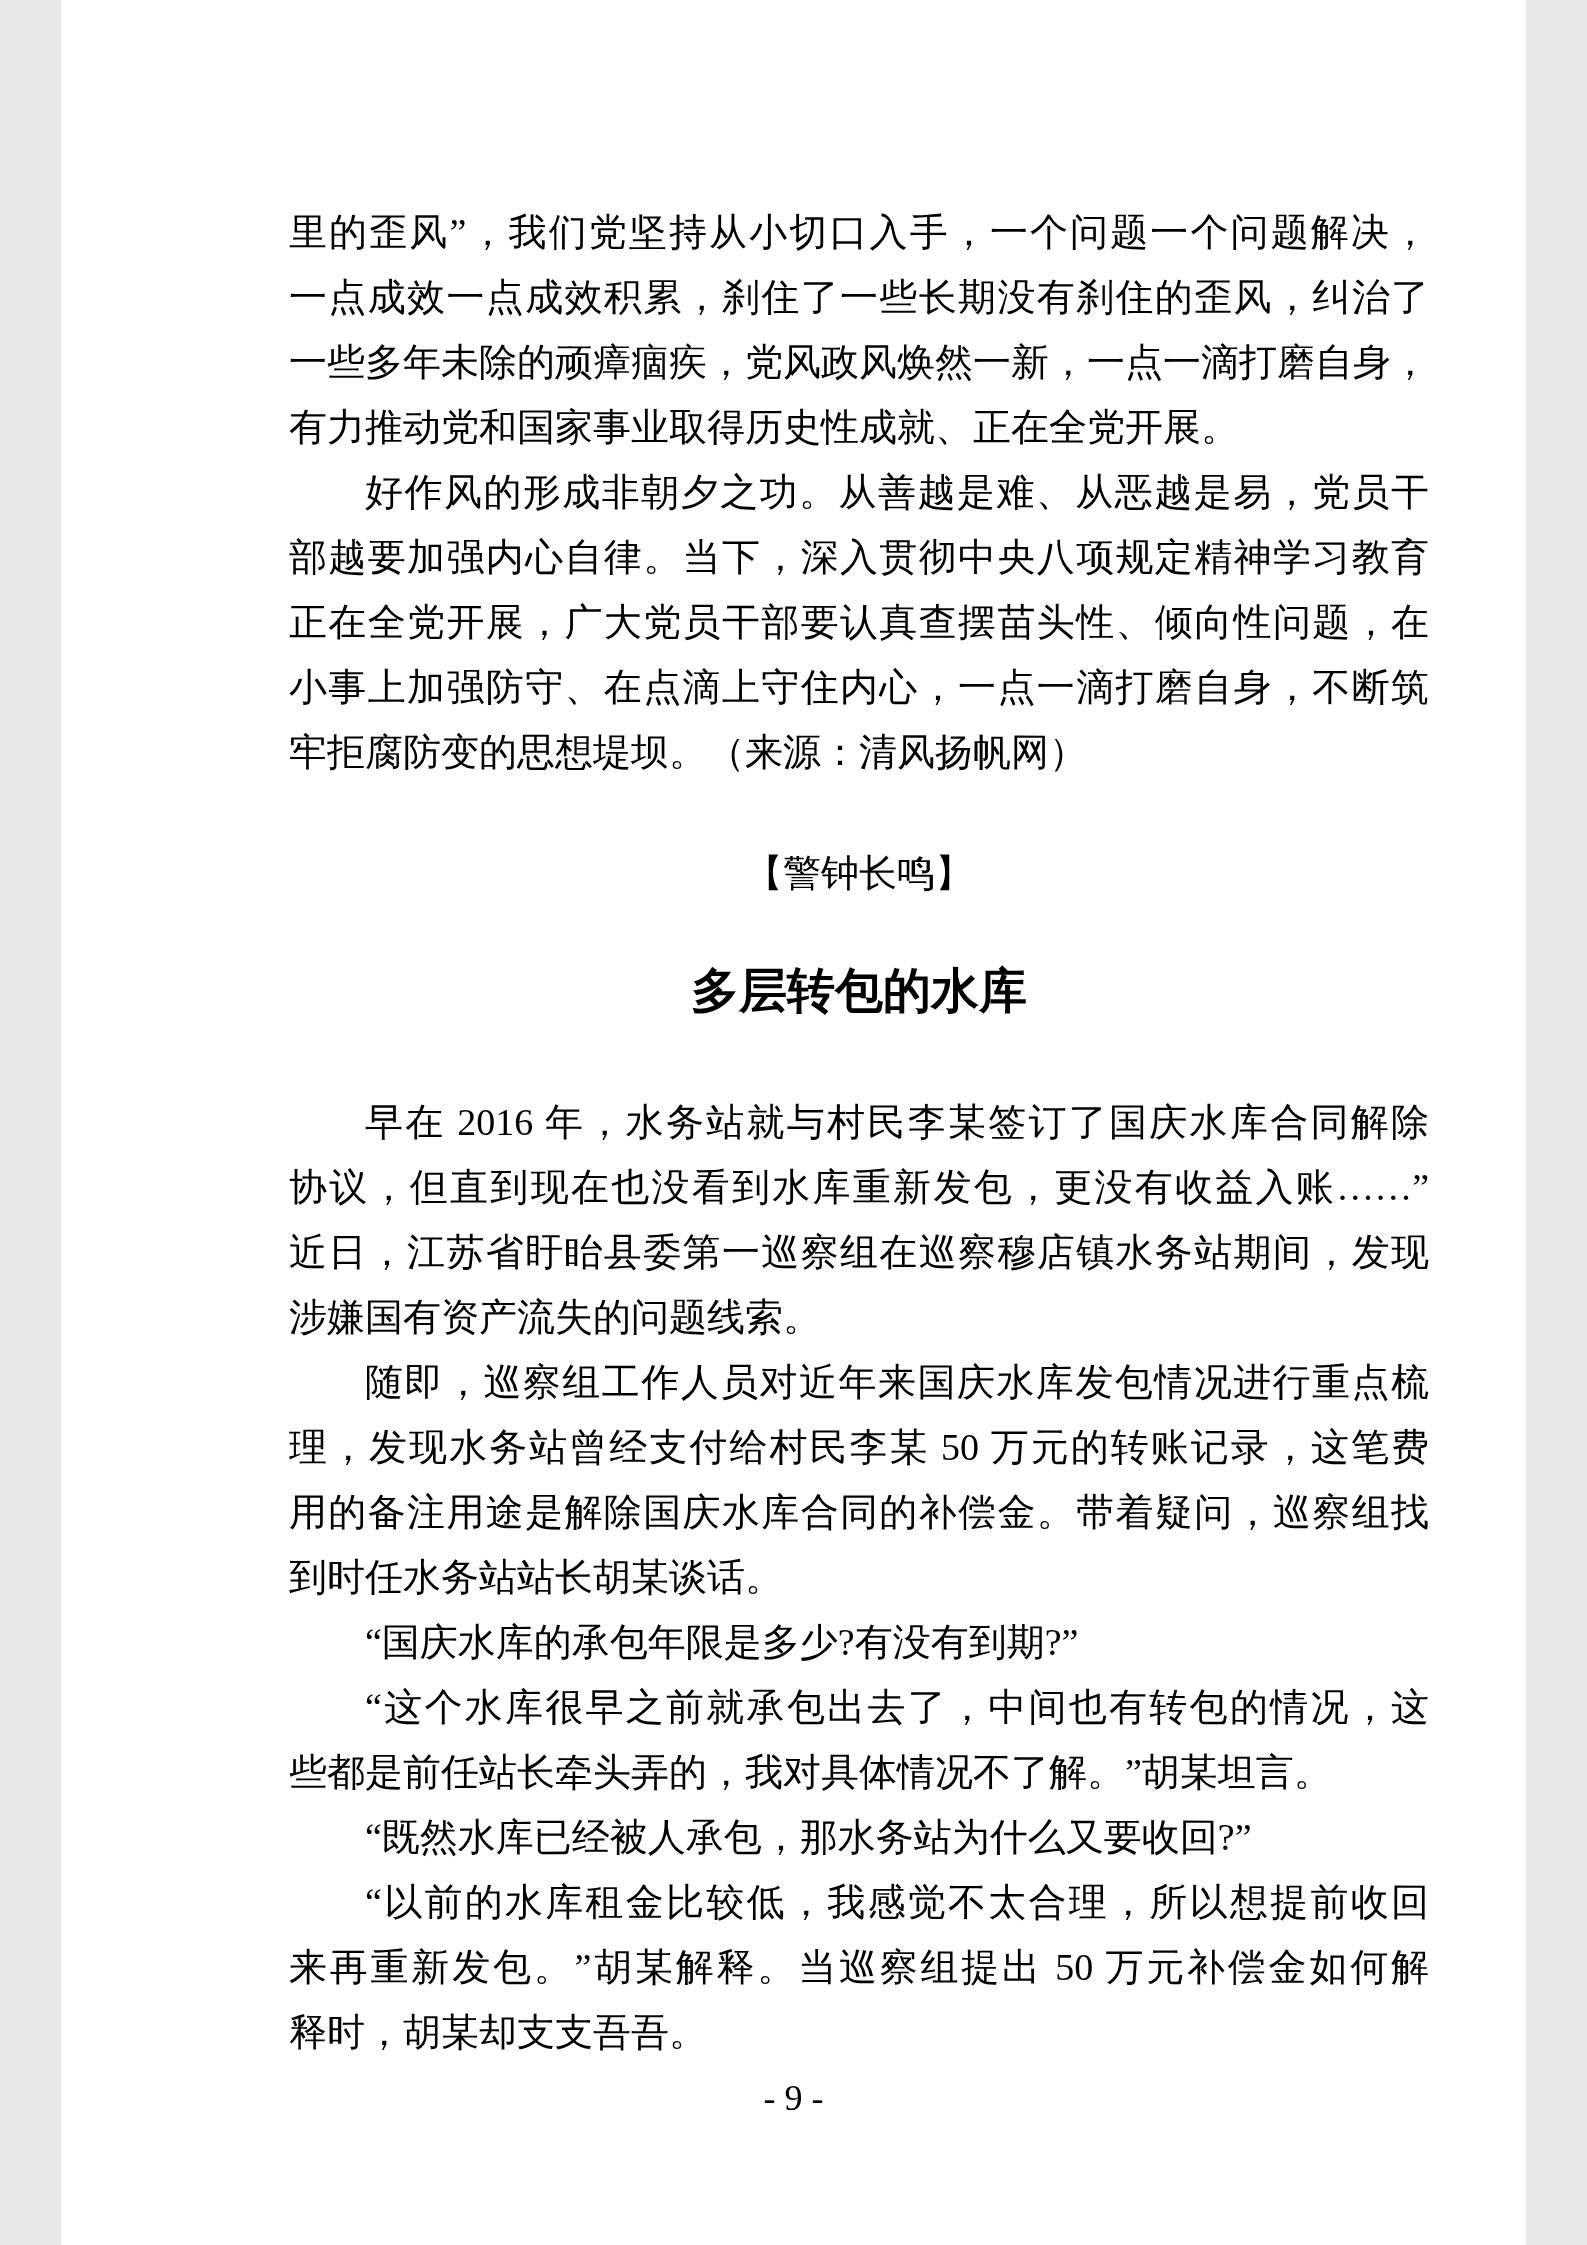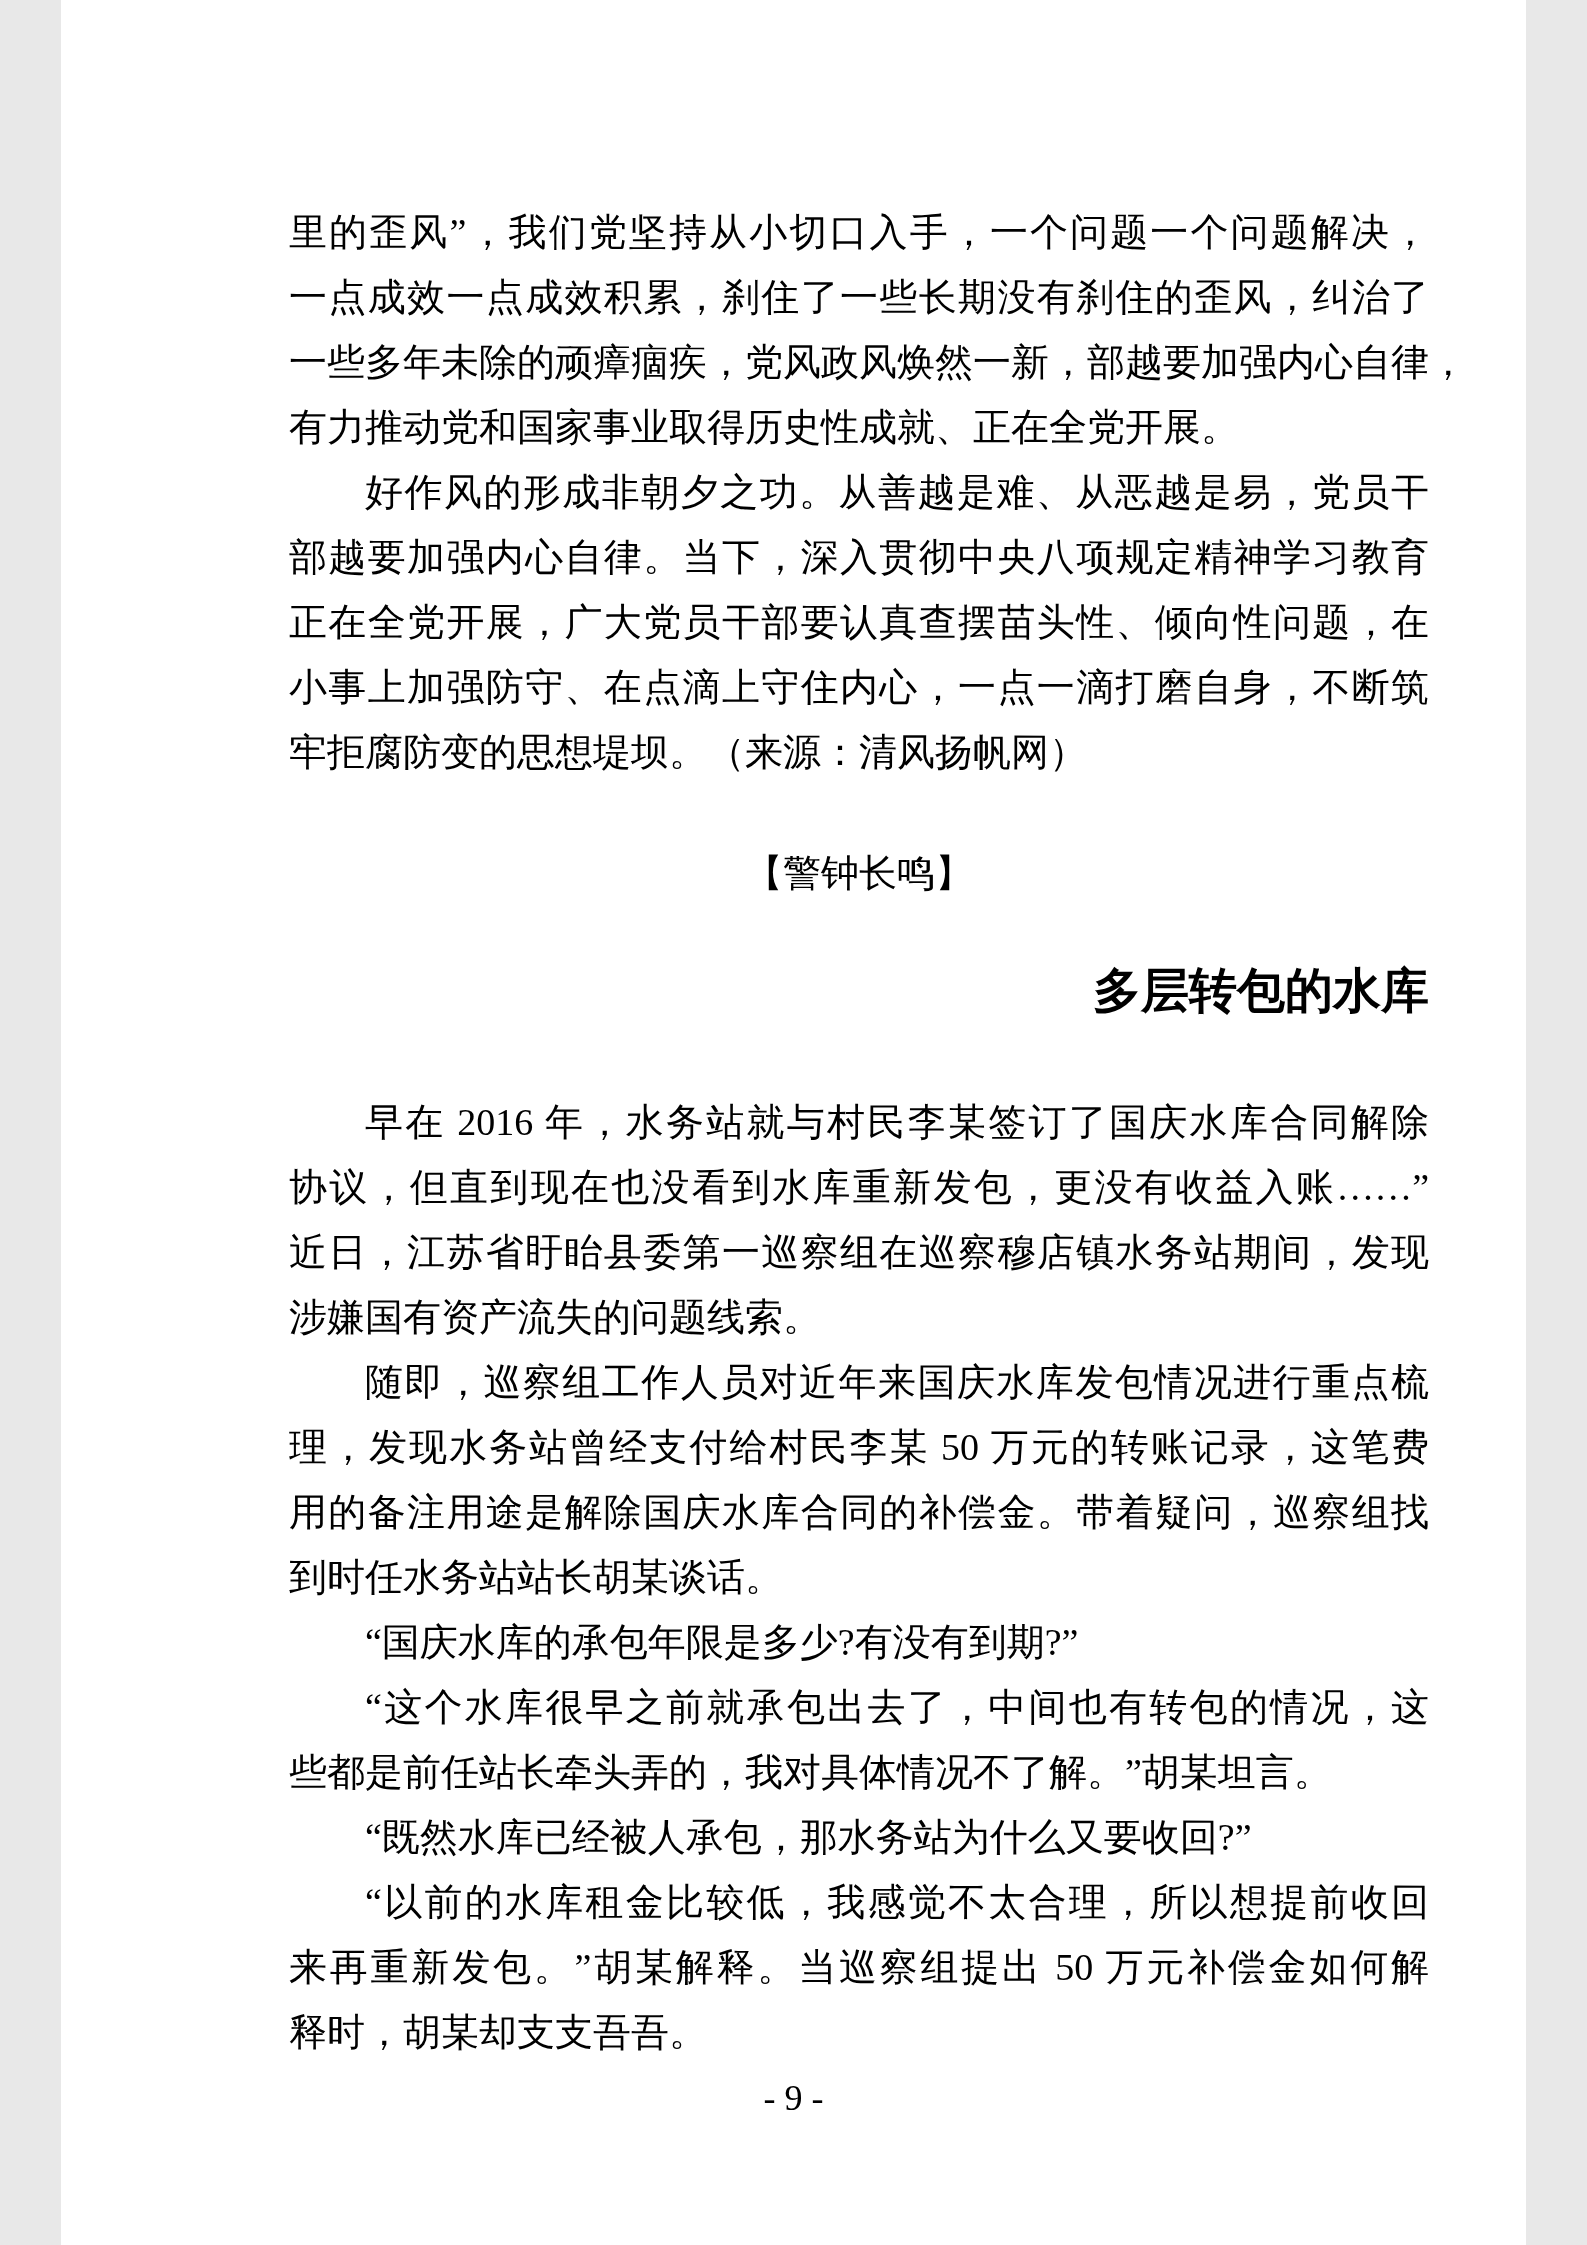--- a/index.html
+++ b/index.html
@@ -42,41 +42,41 @@
     font-size: 38px;
     line-height: 65px;
     text-align: center;
   }
   .doc-title {
     margin-top: 57px;
     margin-bottom: 72px;
     font-size: 48px;
     line-height: 55px;
     font-weight: bold;
-    text-align: right;
+    text-align: center;
   }
   .footer {
     position: absolute;
     left: 0;
     right: 0;
     top: 2076px;
     font-size: 36px;
     line-height: 44px;
     text-align: center;
   }
 </style>
 </head>
 <body>
 
 <div class="page">
   <div class="flow">
       <div class="paragraph">
         <div class="line">里的歪风”，我们党坚持从小切口入手，一个问题一个问题解决，</div>
         <div class="line">一点成效一点成效积累，刹住了一些长期没有刹住的歪风，纠治了</div>
-        <div class="line">一些多年未除的顽瘴痼疾，党风政风焕然一新，部越要加强内心自律，</div>
+        <div class="line">一些多年未除的顽瘴痼疾，党风政风焕然一新，一点一滴打磨自身，</div>
         <div class="line final">有力推动党和国家事业取得历史性成就、正在全党开展。</div>
       </div>
       <div class="paragraph">
         <div class="line indent">好作风的形成非朝夕之功。从善越是难、从恶越是易，党员干</div>
         <div class="line">部越要加强内心自律。当下，深入贯彻中央八项规定精神学习教育</div>
         <div class="line">正在全党开展，广大党员干部要认真查摆苗头性、倾向性问题，在</div>
         <div class="line">小事上加强防守、在点滴上守住内心，一点一滴打磨自身，不断筑</div>
         <div class="line final">牢拒腐防变的思想堤坝。（来源：清风扬帆网）</div>
       </div>
       <div class="section-label">【警钟长鸣】</div>

